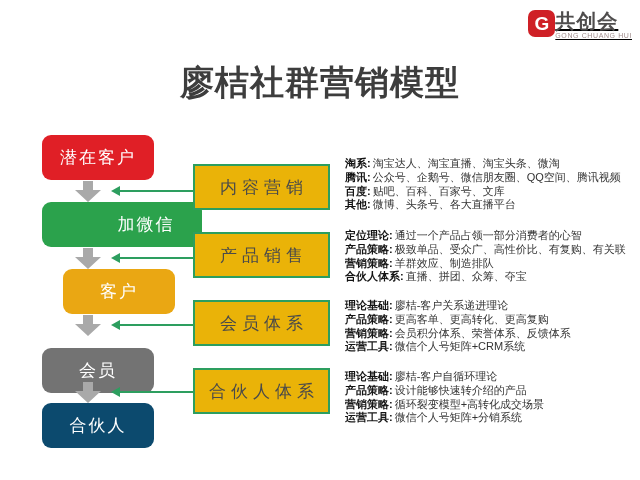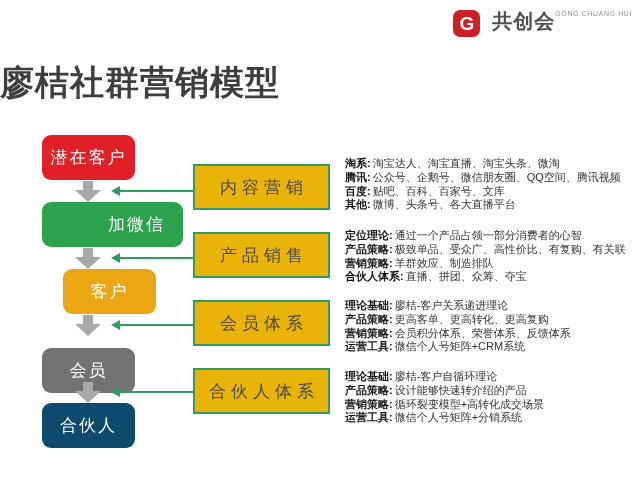--- a/index.html
+++ b/index.html
@@ -1,35 +1,35 @@
 <!DOCTYPE html>
 <html><head>
 <meta charset="utf-8">
 <style>
   html,body{margin:0;padding:0;background:#fff;}
   .canvas{
     position:relative;width:640px;height:480px;background:#ffffff;overflow:hidden;
     font-family:"Liberation Sans","DejaVu Sans",sans-serif;
   }
   .page-title{
-    position:absolute;left:0;right:0;top:60px;
+    position:absolute;left:0;right:0;top:60px;text-align:center;
     font-size:34px;font-weight:700;color:#3d3d3d;letter-spacing:1px;
   }
   
   .logo{position:absolute;top:10px;right:8px;display:flex;align-items:flex-start;}
   .logo-mark{
     width:27px;height:27px;background:#cf2026;border-radius:7px;color:#fff;
     font-weight:700;font-size:19px;line-height:27px;text-align:center;
   }
-  .logo-text{margin-left:12px;display:flex;flex-direction:row;}
+  .logo-text{margin-left:0;display:flex;flex-direction:column;text-decoration:underline;}
   .logo-name{font-size:20px;font-weight:700;color:#4f4d4d;line-height:22px;letter-spacing:1px;}
   .logo-sub{font-size:7px;color:#a08c8c;letter-spacing:0.6px;margin-top:0px;}
   
   .stage{
-    position:absolute;left:42px;width:93px;height:45px;border-radius:9px;
+    position:absolute;left:42px;width:112px;height:45px;border-radius:9px;
     display:flex;align-items:center;justify-content:center;
     color:#ffffff;font-size:17px;letter-spacing:2px;
   }
   
   .flow-arrow{position:absolute;left:75px;width:26px;height:21px;}
   
   .connector{position:absolute;left:120px;width:73px;height:0;border-top:2px solid #2d9e5f;}
   .connector .arrowhead-left{
     position:absolute;left:-9px;top:-6px;width:0;height:0;
     border-top:5px solid transparent;border-bottom:5px solid transparent;

